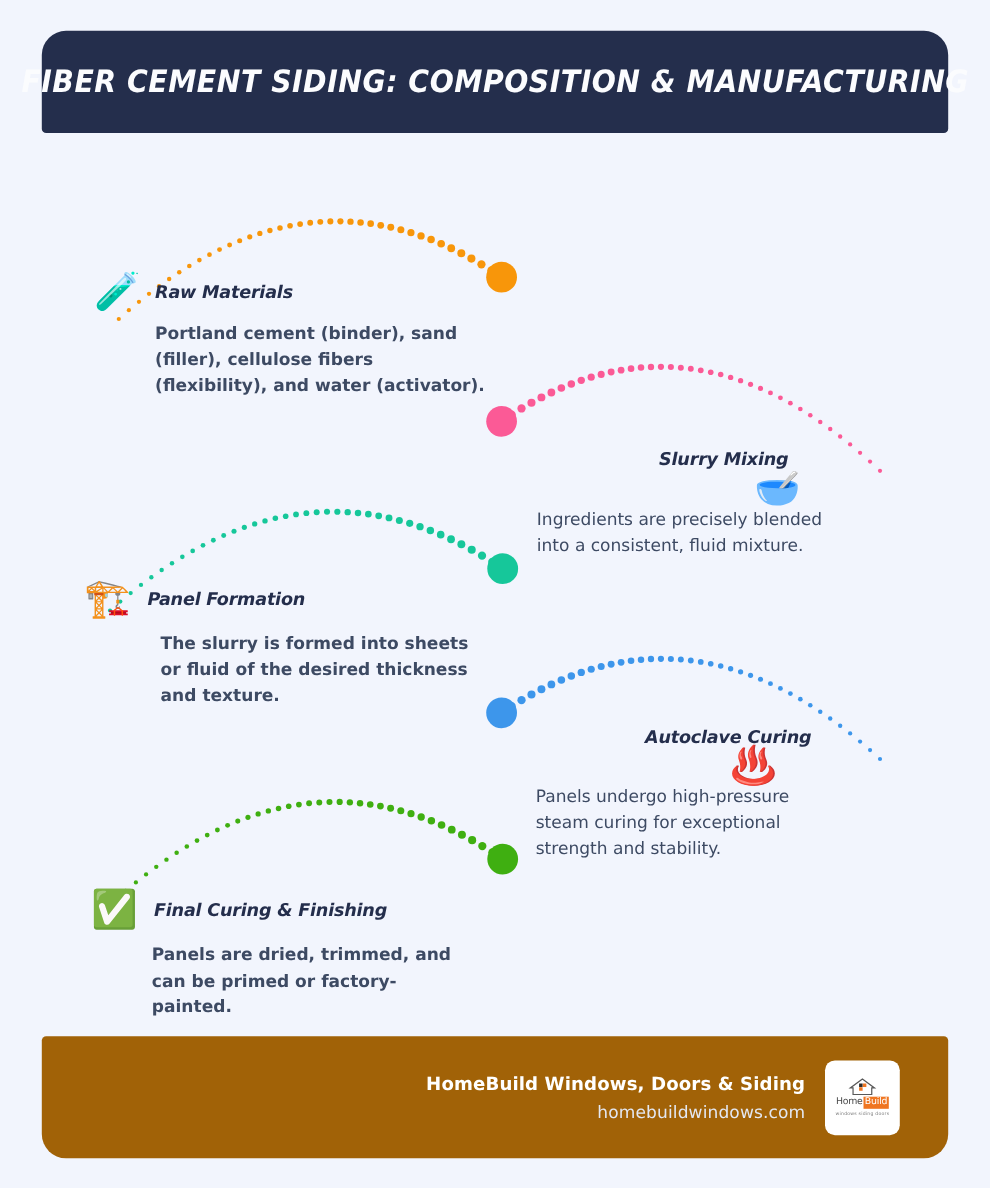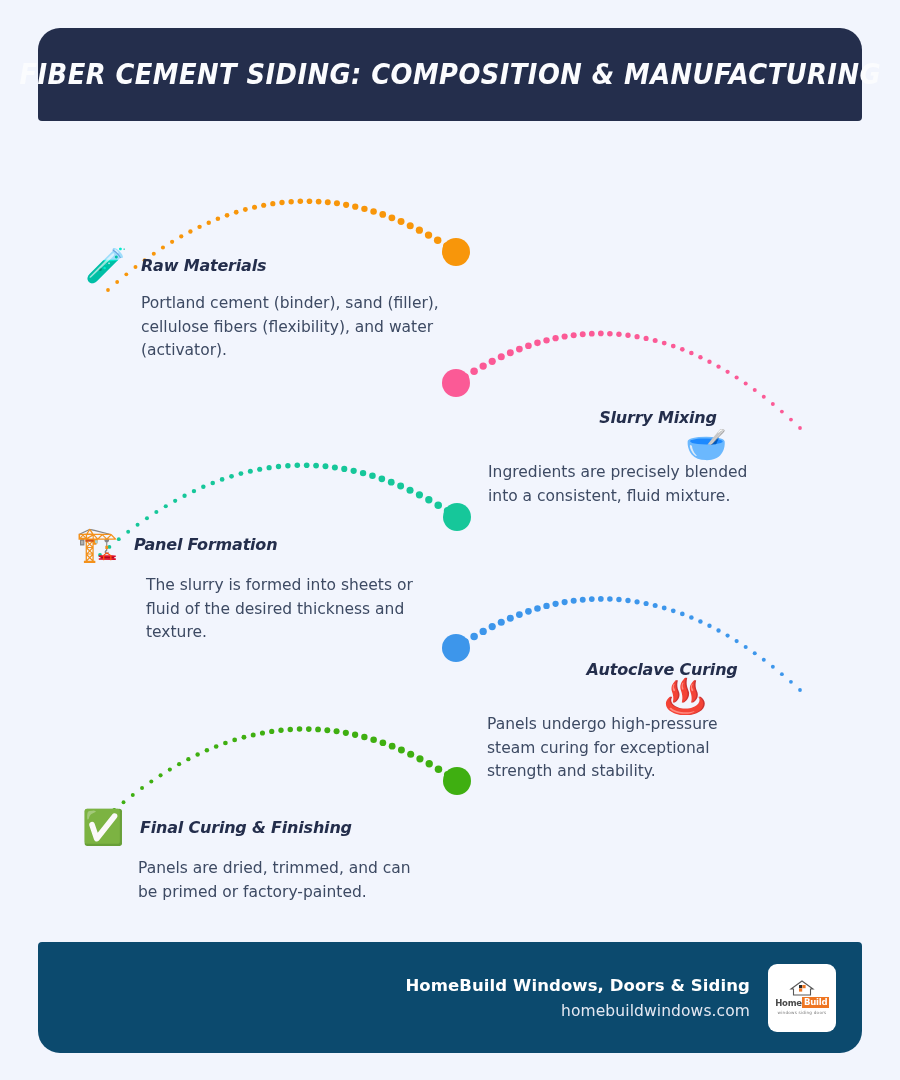--- a/index.html
+++ b/index.html
@@ -72,40 +72,40 @@
   }
   .step-desc {
     font-family: "DejaVu Sans", "Liberation Sans", sans-serif;
     font-size: 15.5px;
     line-height: 1.53;
     color: #3d4a63;
     margin-top: 5px;
   }
 
   
-  .step.left .step-desc { margin-left: 56px; }
+  .step.left .step-desc { margin-left: 56px; font-weight: bold; }
   .step.right .step-head { flex-direction: column; }
   .step.right .step-desc { margin-left: 0px; }
 
   
   .arc { position: absolute; pointer-events: none; }
 
   
   #footer {
     position: absolute;
     left: 38px;
     top: 942px;
     width: 824px;
     height: 111px;
-    background: #0c4a6e;
+    background: #a16207;
     border-radius: 4px 4px 22px 22px;
     display: flex;
     align-items: center;
     justify-content: flex-end;
-    padding-right: 26px;
+    padding-right: 44px;
     gap: 18px;
   }
   #footer-text { text-align: right; }
   #footer-company {
     color: #ffffff;
     font-size: 16.5px;
     font-weight: 700;
     letter-spacing: 0.1px;
   }
   #footer-url {
@@ -121,23 +121,23 @@
     border-radius: 9px;
     display: flex;
     flex-direction: column;
     align-items: center;
     justify-content: center;
     flex: 0 0 68px;
   }
   .logo-house { margin-bottom: 1px; }
   .logo-word {
     display: flex;
-    align-items: flex-end;
+    align-items: center;
     font-size: 8.5px;
-    font-weight: 700;
+    font-weight: 400;
     letter-spacing: -0.2px;
     line-height: 1;
   }
   .logo-home { color: #4a4a4a; }
   .logo-build {
     color: #ffffff;
     background: #ef7622;
     padding: 1px 1.5px;
     margin-left: 0.5px;
   }

